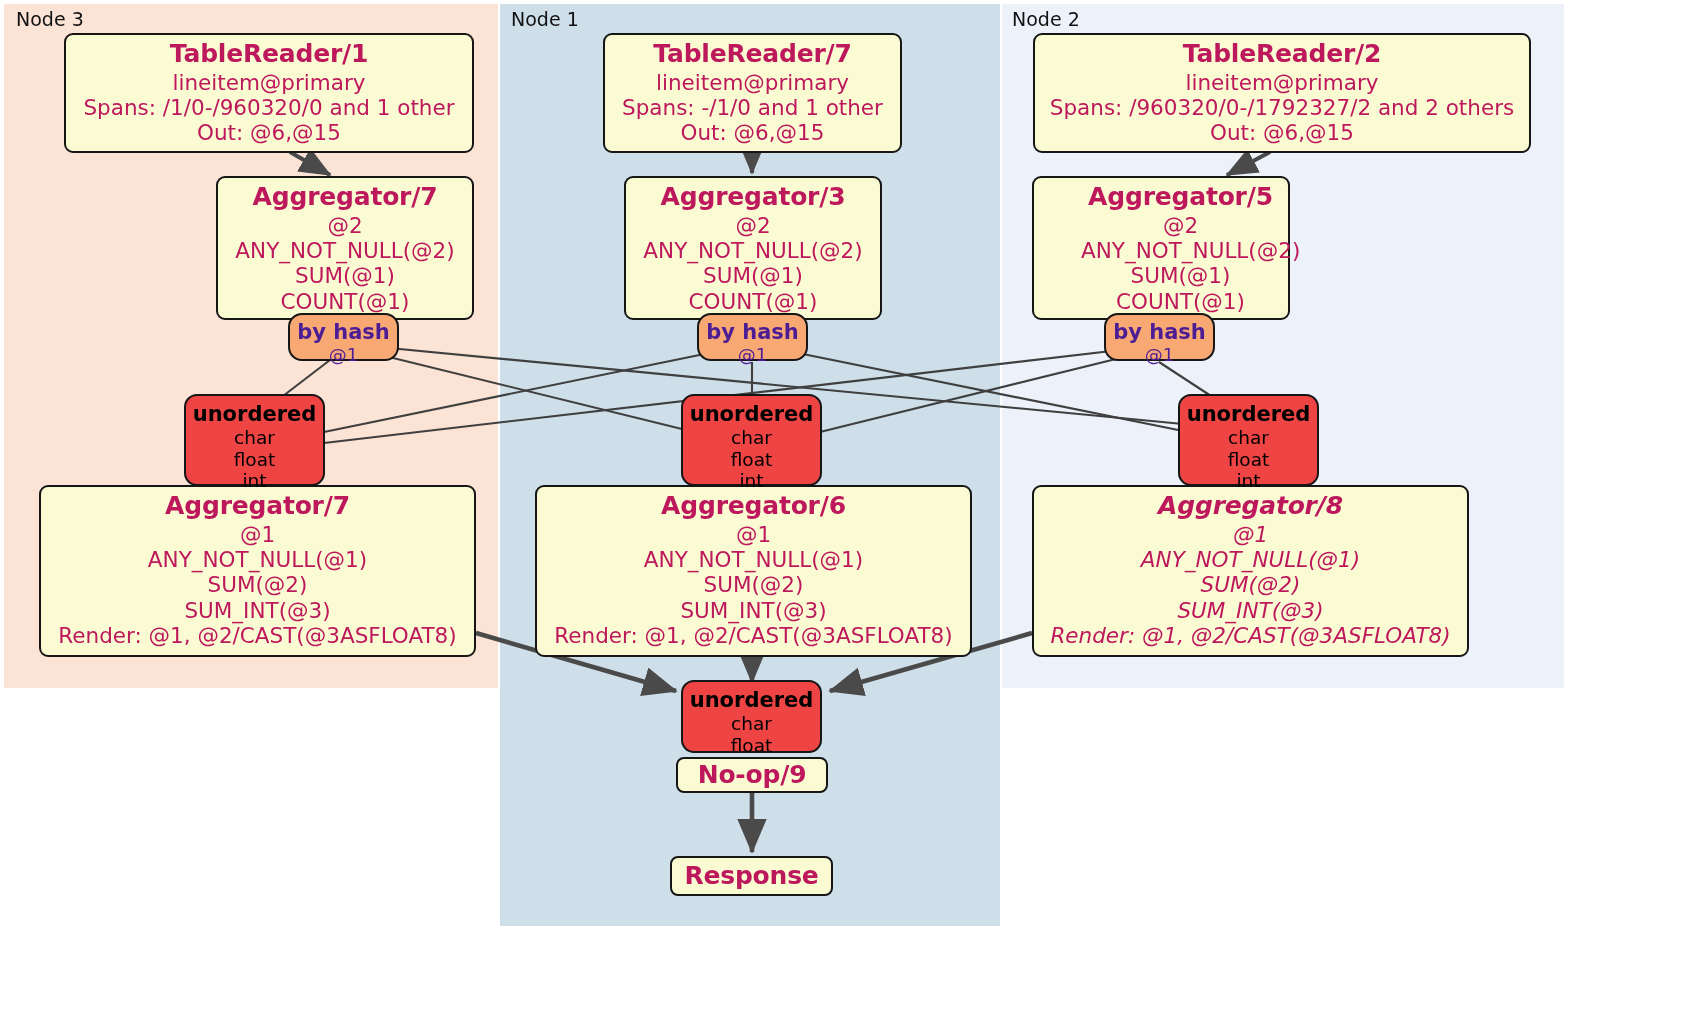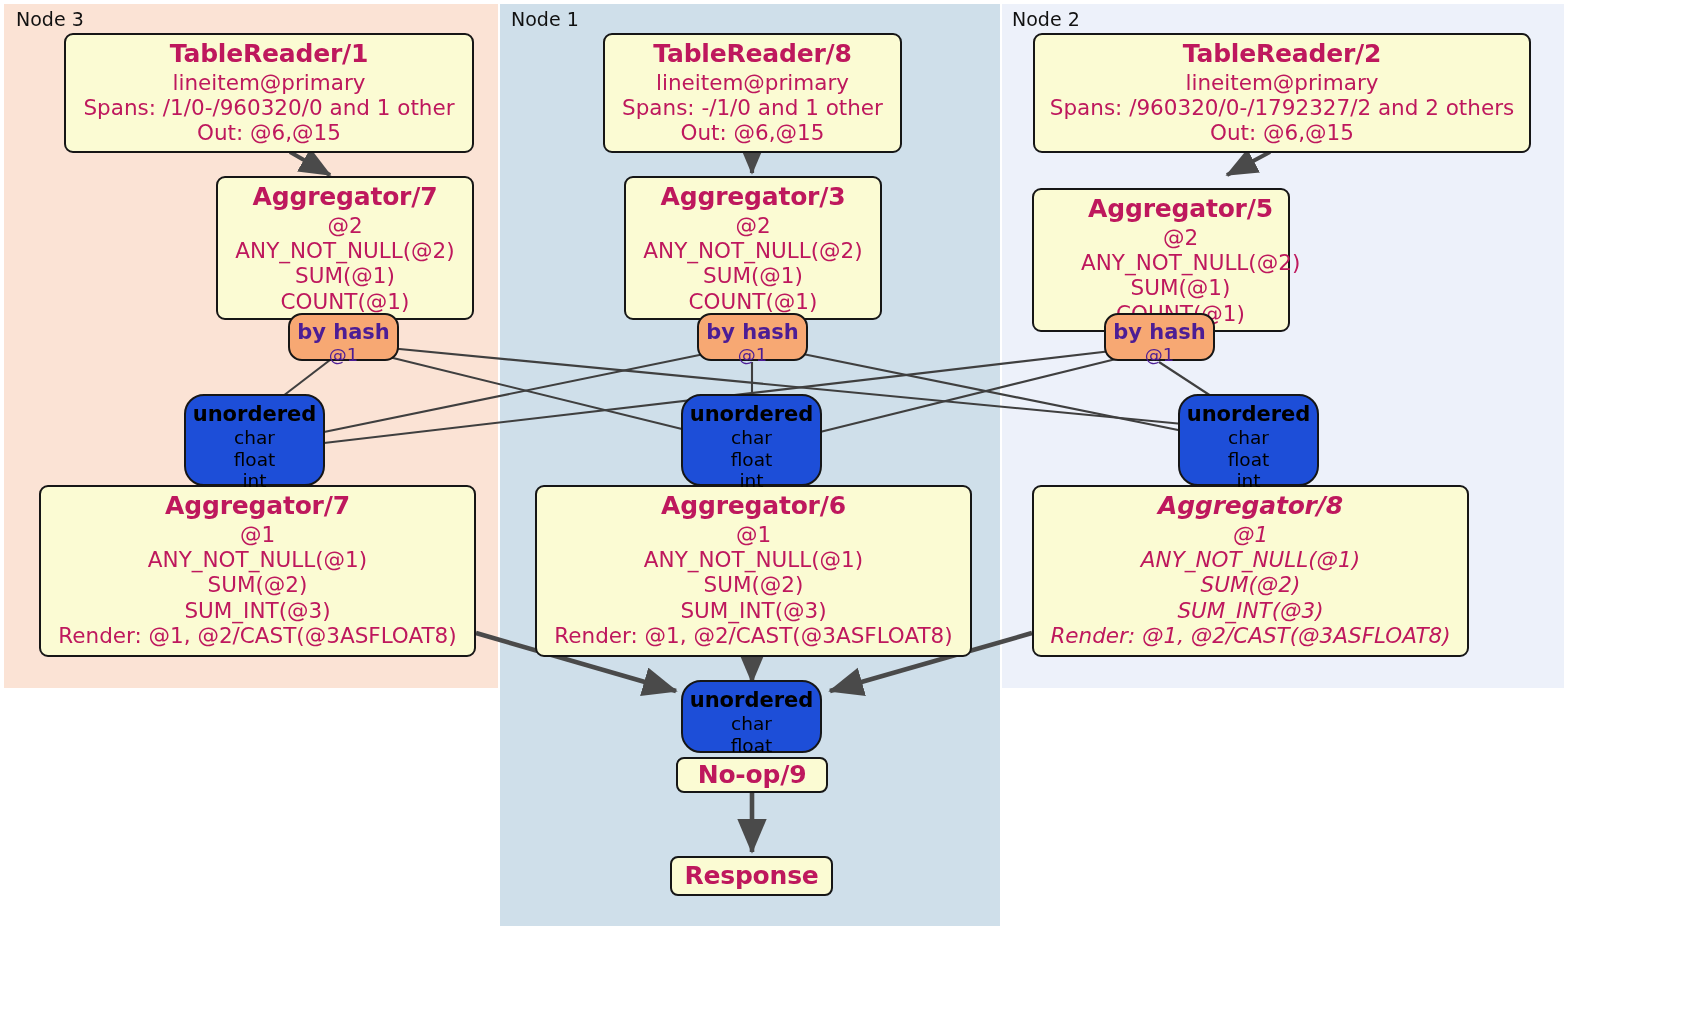--- a/index.html
+++ b/index.html
@@ -89,23 +89,23 @@
   }
   .router .line {
     font-size: 18px;
     display: block;
   }
 
   
   .sync {
     position: absolute;
     box-sizing: border-box;
-    background: #1d4ed8;
+    background: #ef4444;
     border: 2.2px solid #161616;
-    border-radius: 20px;
+    border-radius: 13px;
     text-align: center;
     color: #000000;
     line-height: 1.18;
     padding-top: 6px;
     z-index: 8;
   }
   .sync .title {
     font-weight: bold;
     font-size: 21px;
     display: block;
@@ -209,21 +209,21 @@
   <div class="proc" style="left:39px; top:485px; width:437px; height:172px;">
     <span class="title">Aggregator/7</span>
     <span class="line">@1</span>
     <span class="line">ANY_NOT_NULL(@1)</span>
     <span class="line">SUM(@2)</span>
     <span class="line">SUM_INT(@3)</span>
     <span class="line">Render: @1, @2/CAST(@3ASFLOAT8)</span>
   </div>
 
   <div class="proc" style="left:603px; top:33px; width:299px; height:120px;">
-    <span class="title">TableReader/8</span>
+    <span class="title">TableReader/7</span>
     <span class="line">lineitem@primary</span>
     <span class="line">Spans: -/1/0 and 1 other</span>
     <span class="line">Out: @6,@15</span>
   </div>
 
   <div class="proc" style="left:624px; top:176px; width:258px; height:144px;">
     <span class="title">Aggregator/3</span>
     <span class="line">@2</span>
     <span class="line">ANY_NOT_NULL(@2)</span>
     <span class="line">SUM(@1)</span>
@@ -265,21 +265,21 @@
     <span class="title">Response</span>
   </div>
 
   <div class="proc" style="left:1033px; top:33px; width:498px; height:120px;">
     <span class="title">TableReader/2</span>
     <span class="line">lineitem@primary</span>
     <span class="line">Spans: /960320/0-/1792327/2 and 2 others</span>
     <span class="line">Out: @6,@15</span>
   </div>
 
-  <div class="proc" style="left:1032px; top:188px; width:258px; height:144px;padding-left:47px;">
+  <div class="proc" style="left:1032px; top:176px; width:258px; height:144px;padding-left:47px;">
     <span class="title">Aggregator/5</span>
     <span class="line">@2</span>
     <span class="line">ANY_NOT_NULL(@2)</span>
     <span class="line">SUM(@1)</span>
     <span class="line">COUNT(@1)</span>
   </div>
 
   <div class="router" style="left:1104px; top:313px; width:111px; height:48px;">
     <span class="title">by hash</span>
     <span class="line">@1</span>

